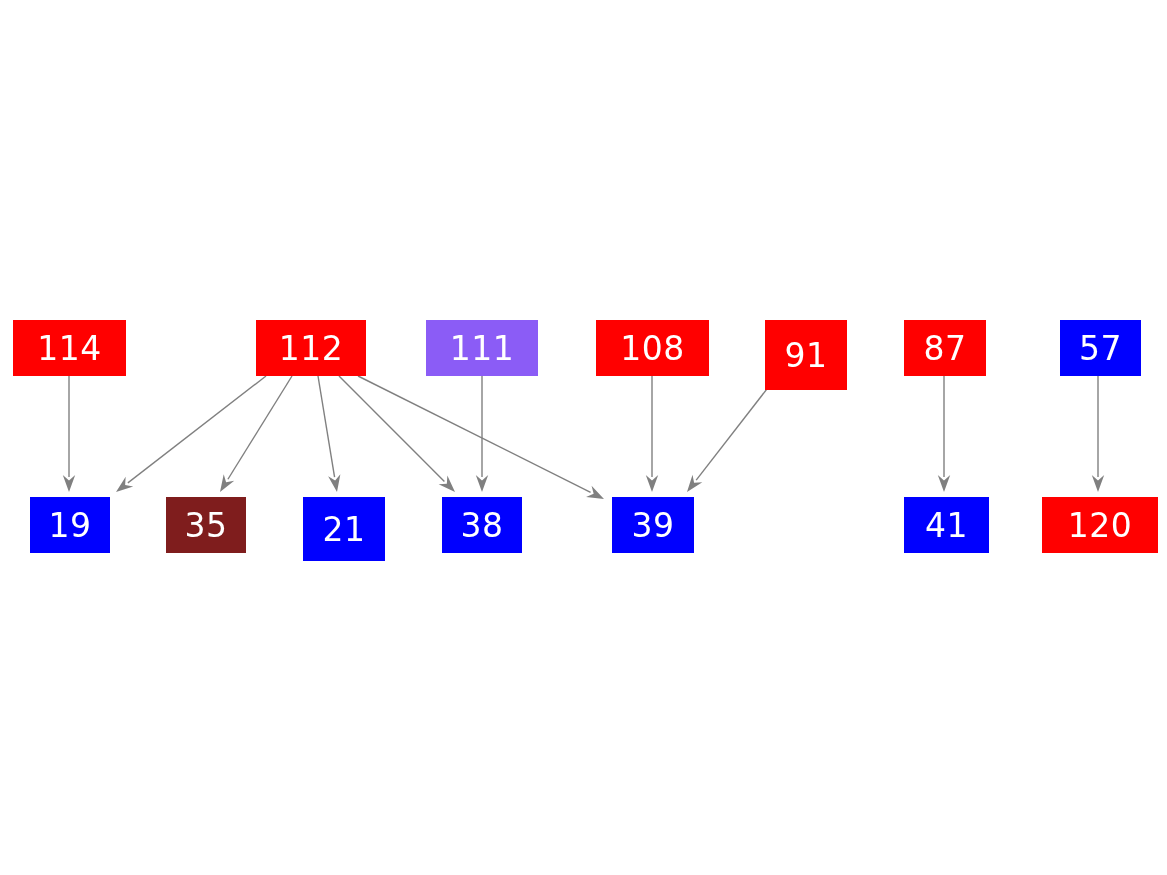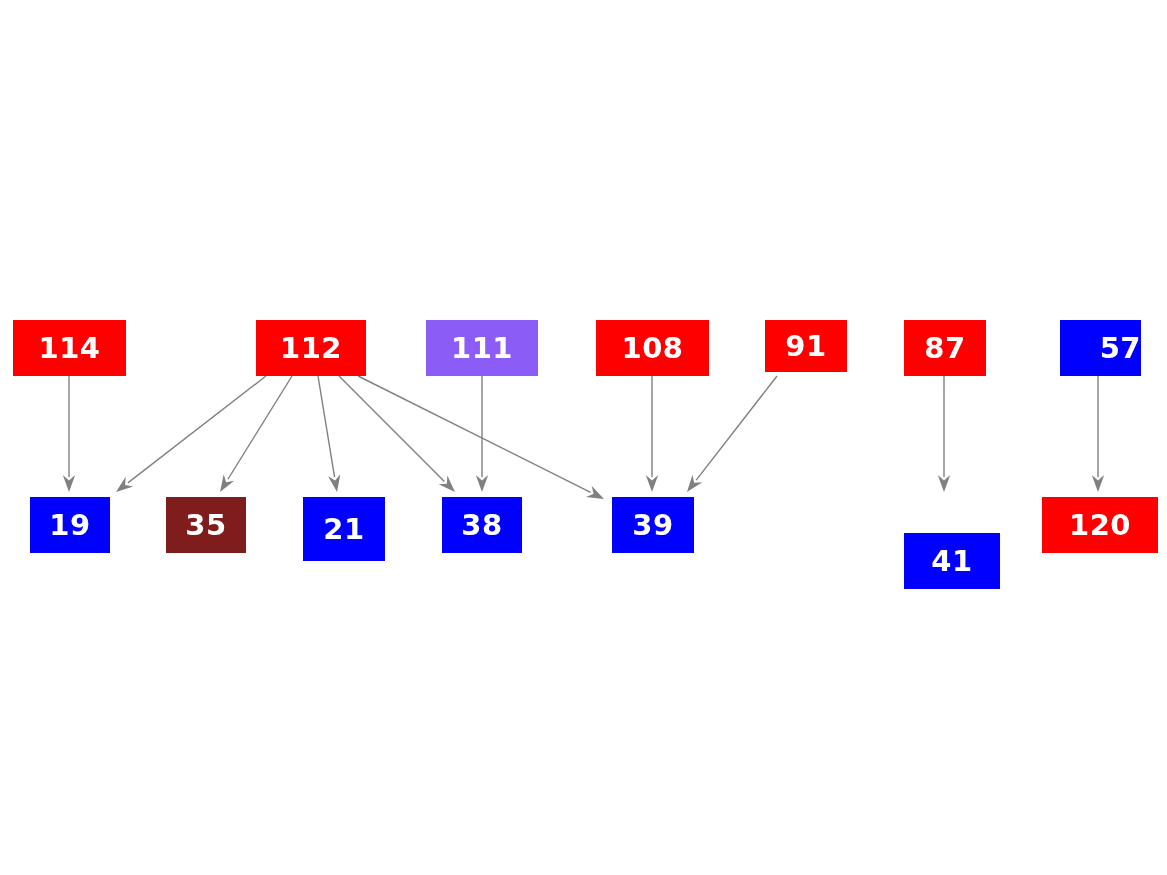--- a/index.html
+++ b/index.html
@@ -23,25 +23,24 @@
     height: 875px;
     pointer-events: none;
   }
   .graph-node {
     position: absolute;
     box-sizing: border-box;
     display: flex;
     align-items: center;
     justify-content: center;
     color: #ffffff;
-    font-size: 29px;
+    font-size: 33px;
     line-height: 1;
     letter-spacing: 0.5px;
     user-select: none;
-    font-weight: bold;
   }
 </style>
 </head>
 <body>
 
 <div id="canvas">
 
   <svg id="edge-layer" viewBox="0 0 1167 875" width="1167" height="875" xmlns="http://www.w3.org/2000/svg">
       <g>
         <line x1="69" y1="376" x2="69" y2="477" stroke="#808080" stroke-width="1.4"></line>
@@ -95,45 +94,45 @@
       </div>
       <div class="graph-node" style="left: 256px; top: 320px; width: 110px; height: 56px; background: rgb(255, 0, 0); color: rgb(255, 255, 255);">
         <span>112</span>
       </div>
       <div class="graph-node" style="left: 426px; top: 320px; width: 112px; height: 56px; background: #8b5cf6; color: rgb(255, 255, 255);">
         <span>111</span>
       </div>
       <div class="graph-node" style="left: 596px; top: 320px; width: 113px; height: 56px; background: rgb(255, 0, 0); color: rgb(255, 255, 255);">
         <span>108</span>
       </div>
-      <div class="graph-node" style="left: 765px; top: 320px; width: 82px; height: 52px; background: rgb(255, 0, 0); color: rgb(255, 255, 255);">
+      <div class="graph-node" style="left: 765px; top: 320px; width: 82px; height: 70px; background: rgb(255, 0, 0); color: rgb(255, 255, 255);">
         <span>91</span>
       </div>
       <div class="graph-node" style="left: 904px; top: 320px; width: 82px; height: 56px; background: rgb(255, 0, 0); color: rgb(255, 255, 255);">
         <span>87</span>
       </div>
-      <div class="graph-node" style="left: 1060px; top: 320px; width: 81px; height: 56px; background: rgb(0, 0, 255); color: rgb(255, 255, 255); justify-content: flex-end;">
+      <div class="graph-node" style="left: 1060px; top: 320px; width: 81px; height: 56px; background: rgb(0, 0, 255); color: rgb(255, 255, 255);">
         <span>57</span>
       </div>
       <div class="graph-node" style="left: 30px; top: 497px; width: 80px; height: 56px; background: rgb(0, 0, 255); color: rgb(255, 255, 255);">
         <span>19</span>
       </div>
       <div class="graph-node" style="left: 166px; top: 497px; width: 80px; height: 56px; background: #7f1d1d; color: rgb(255, 255, 255);">
         <span>35</span>
       </div>
       <div class="graph-node" style="left: 303px; top: 497px; width: 82px; height: 64px; background: rgb(0, 0, 255); color: rgb(255, 255, 255);">
         <span>21</span>
       </div>
       <div class="graph-node" style="left: 442px; top: 497px; width: 80px; height: 56px; background: rgb(0, 0, 255); color: rgb(255, 255, 255);">
         <span>38</span>
       </div>
       <div class="graph-node" style="left: 612px; top: 497px; width: 82px; height: 56px; background: rgb(0, 0, 255); color: rgb(255, 255, 255); text-align: center;">
         <span>39</span>
       </div>
-      <div class="graph-node" style="left: 904px; top: 497px; width: 96px; height: 56px; background: rgb(0, 0, 255); color: rgb(255, 255, 255); margin-top: 36px;">
+      <div class="graph-node" style="left: 904px; top: 497px; width: 85px; height: 56px; background: rgb(0, 0, 255); color: rgb(255, 255, 255);">
         <span>41</span>
       </div>
       <div class="graph-node" style="left: 1042px; top: 497px; width: 116px; height: 56px; background: rgb(255, 0, 0); color: rgb(255, 255, 255);">
         <span>120</span>
       </div>
     </div>
 
 </div>
 
 </body></html>

